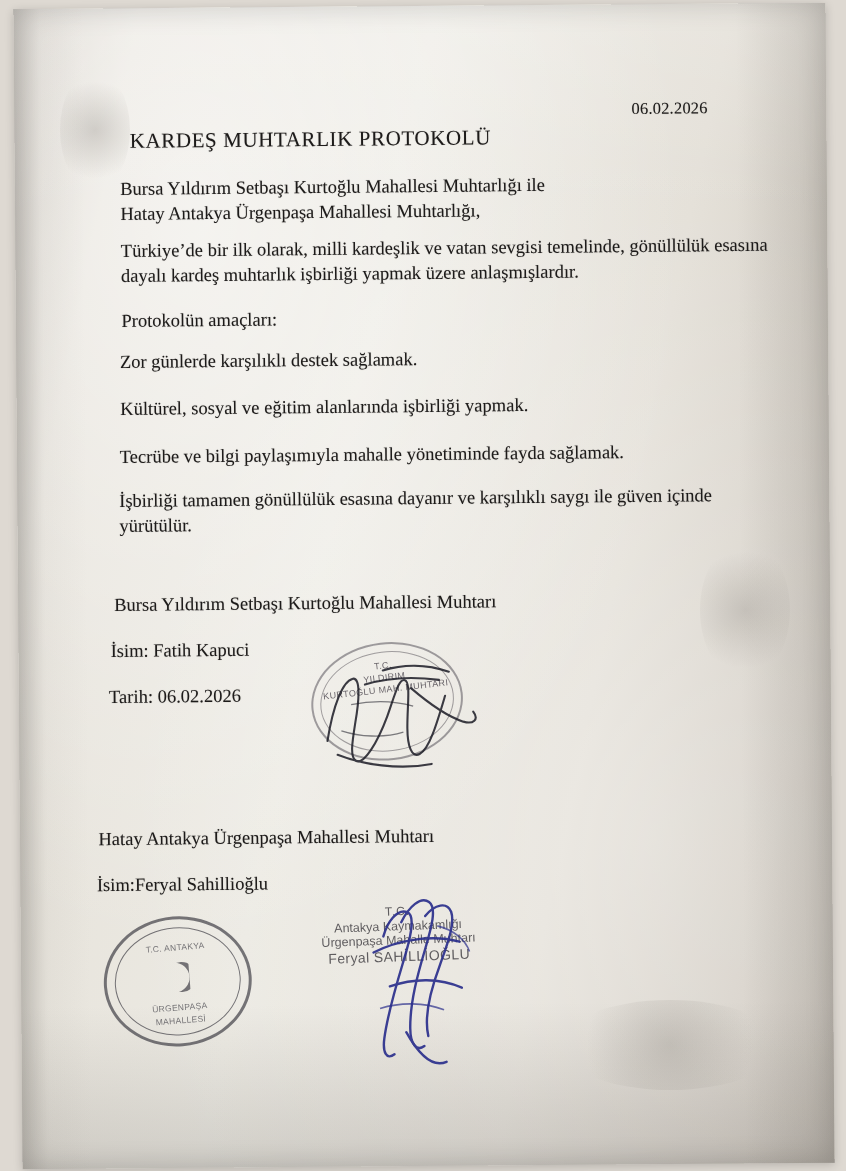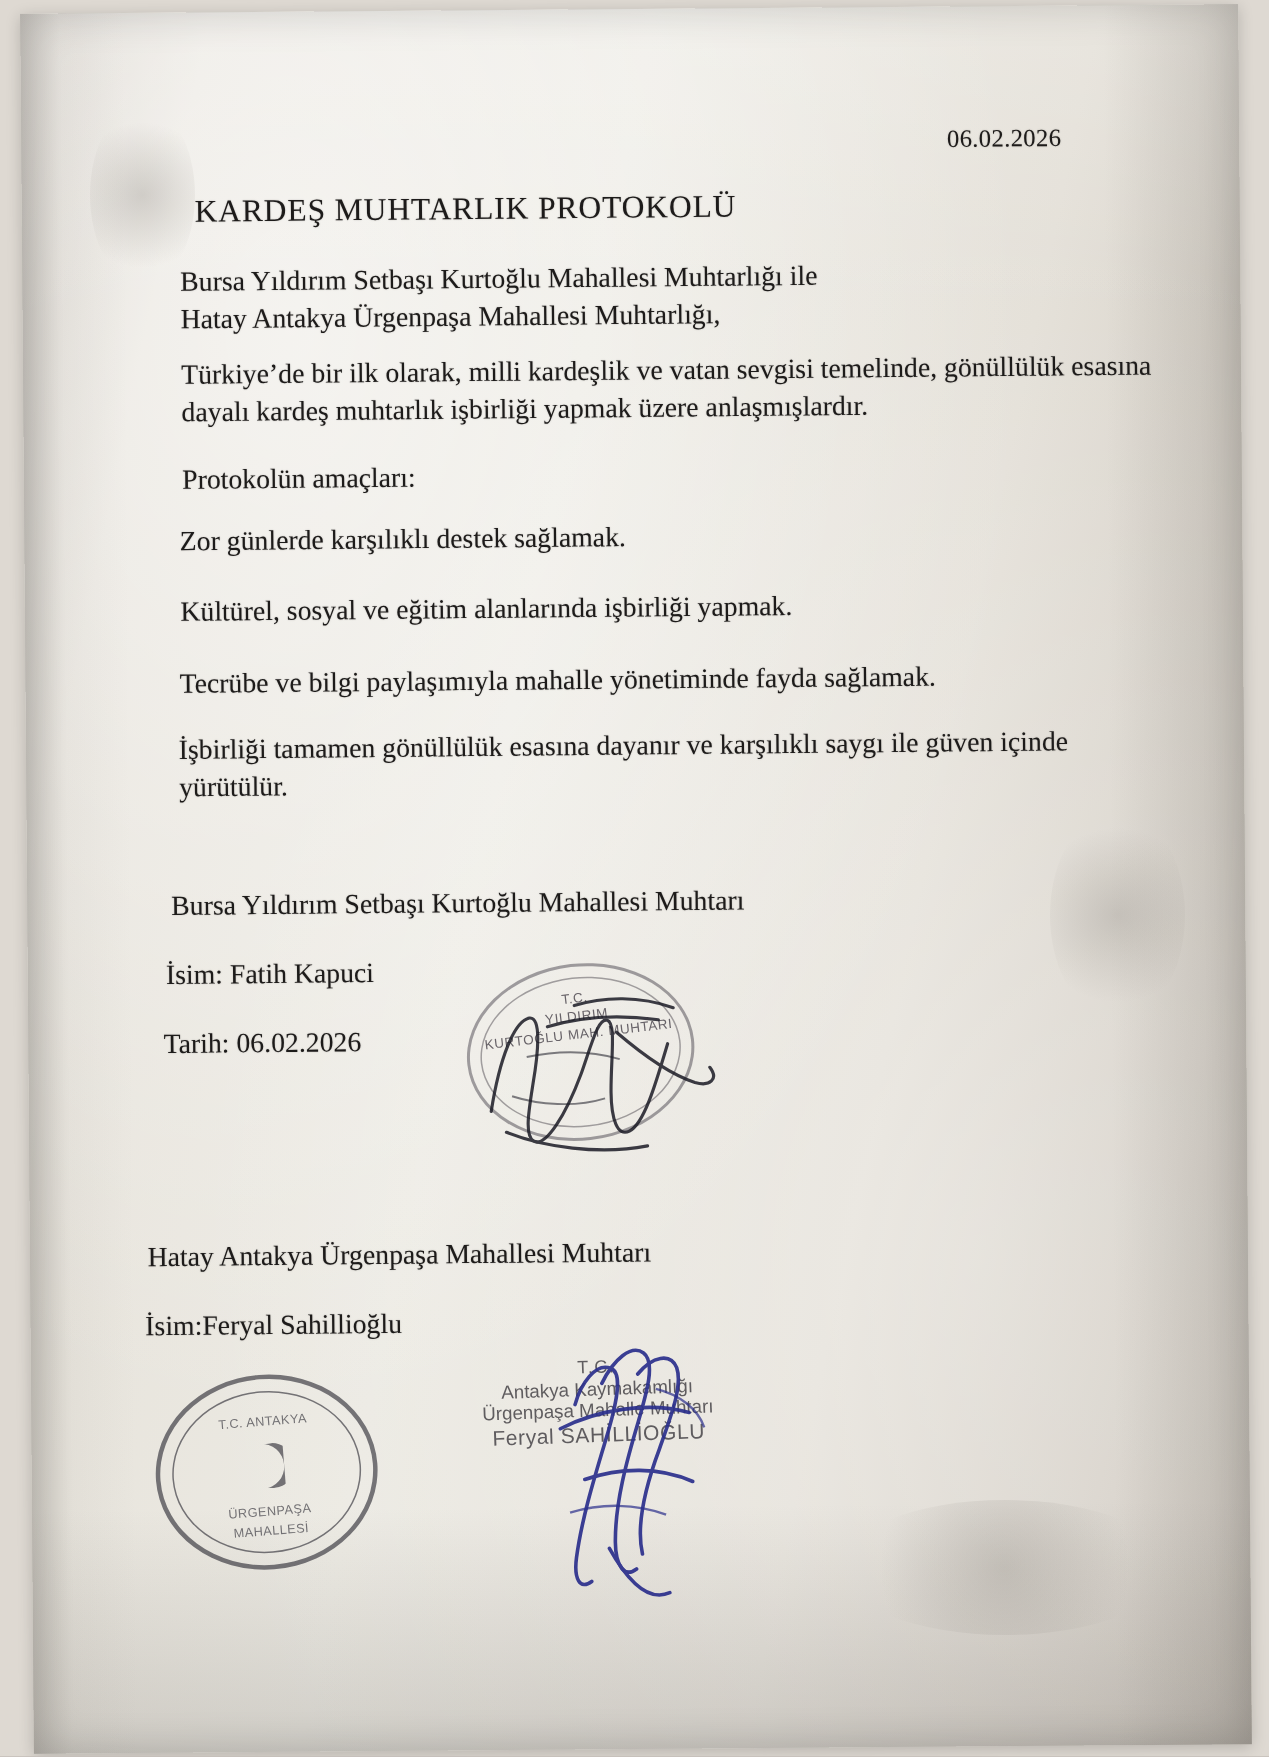--- a/index.html
+++ b/index.html
@@ -62,21 +62,21 @@
   .txt {
     position: absolute;
     font-family: "Liberation Serif", serif;
     color: #1d1b1a;
     text-shadow: 0 0 1px rgba(60,58,55,0.35);
     white-space: pre-wrap;
     line-height: 1.34;
   }
 
   .date {
-    top: 78px;
+    top: 94px;
     left: 618px;
     font-size: 16.5px;
     letter-spacing: 0.2px;
   }
 
   .title {
     top: 118px;
     left: 116px;
     font-size: 21px;
     letter-spacing: 0.6px;

